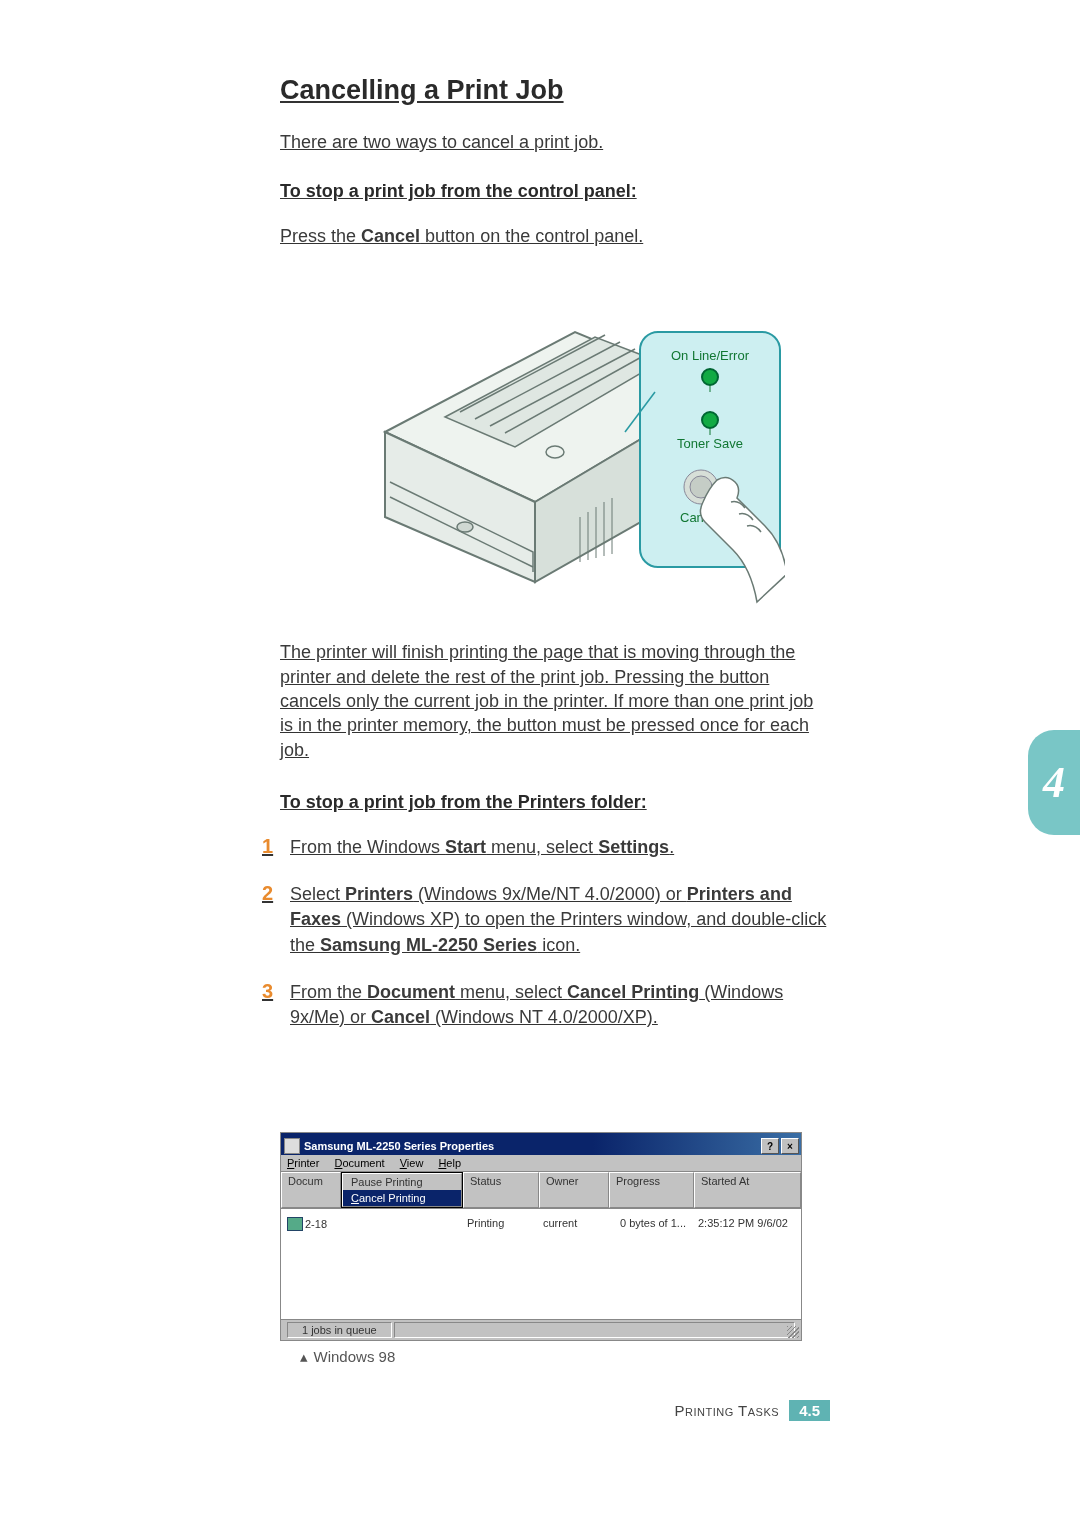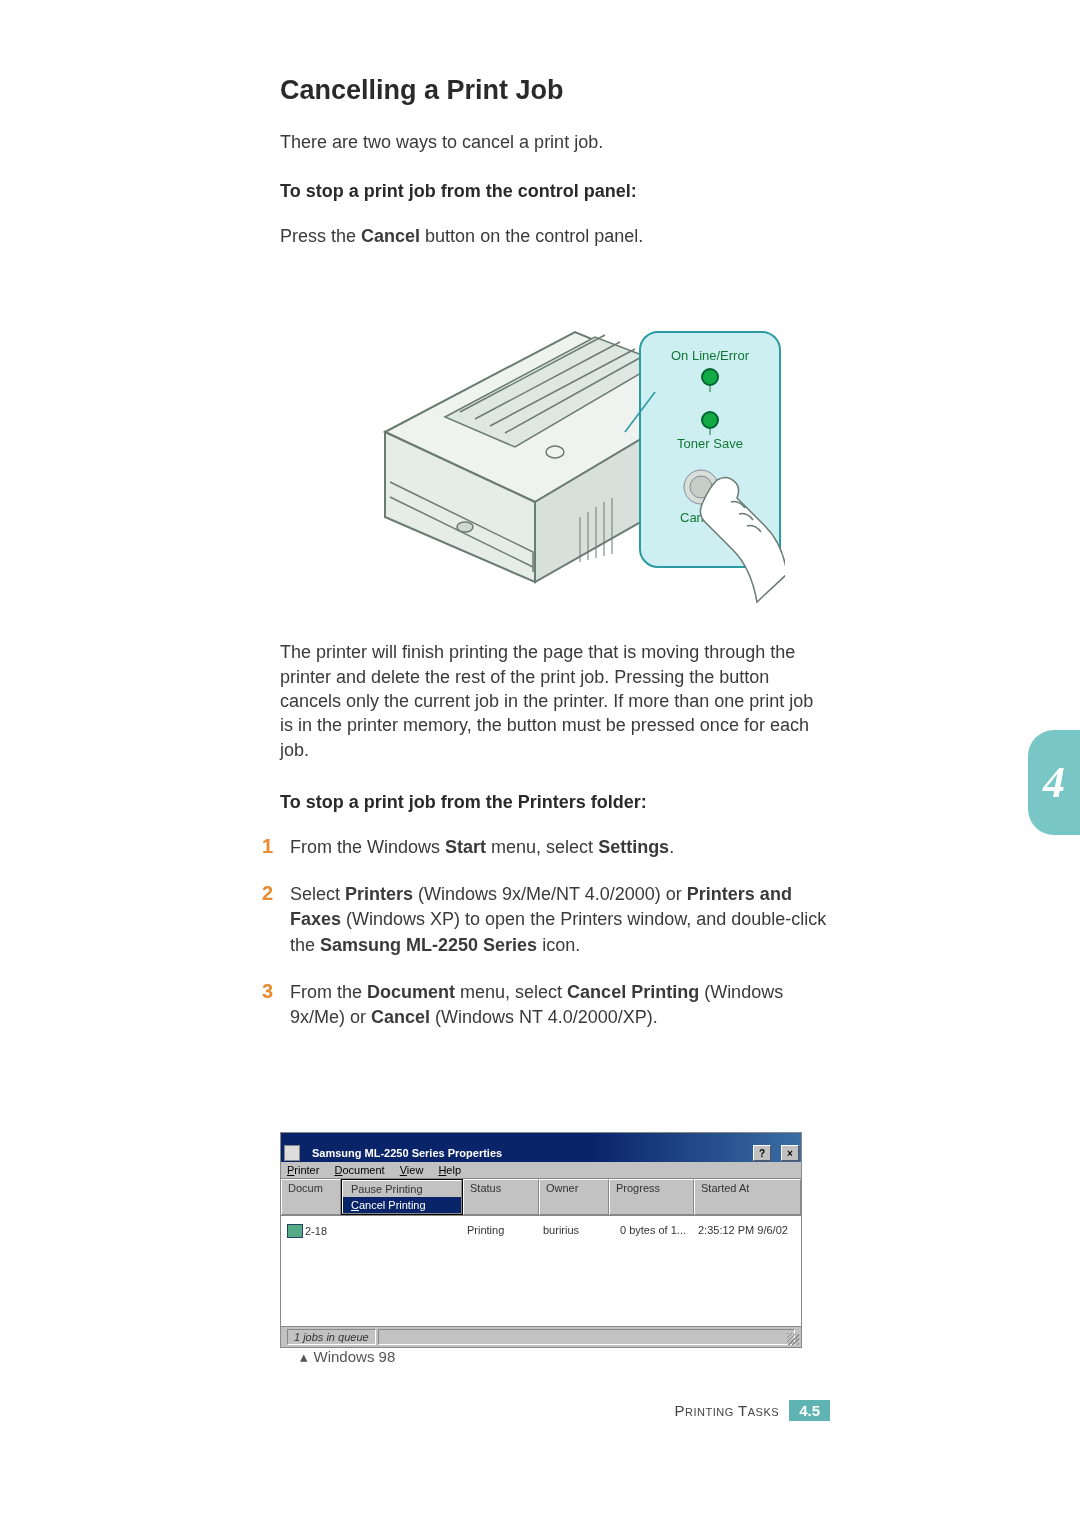--- a/index.html
+++ b/index.html
@@ -8,20 +8,21 @@
     height:1523px;
     font-family:Verdana, Geneva, sans-serif;
     color:#333;
     position:relative;
   }
   .content{
     position:absolute;
     left:280px;
     top:75px;
     width:550px;
+    text-decoration:underline;
   }
   h1{
     font-family:Verdana, Geneva, sans-serif;
     font-size:27px;
     font-weight:bold;
     color:#2a2a2a;
     margin:0 0 24px 0;
   }
   p.body{
     font-size:18px;
@@ -98,24 +99,23 @@
     font-size:12px;
     border:1px solid #888;
     background:#c2c2c2;
   }
   .win-title{
     background:linear-gradient(to right,#0a246a,#0a246a 60%,#3a6ea5);
     color:#fff;
     height:18px;
     display:flex;
     align-items:center;
-    padding:11px 2px 0 3px;
-    font-weight:bold;
-    font-size:11px;
-    gap:8px;
+    padding:4px 2px 0 3px;
+    font-weight:bold;
+    font-size:11px;
   }
   .win-title .t-icon{width:14px;height:14px;background:#ddd;border:1px solid #888;margin-right:4px;display:inline-block;}
   .win-title .spacer{flex:1;}
   .win-title .tbtn{
     width:16px;height:14px;
     background:#c0c0c0;
     border:1px solid #fff;
     border-right-color:#555;border-bottom-color:#555;
     margin-left:2px;
     display:flex;align-items:center;justify-content:center;
@@ -173,21 +173,21 @@
   .win-row .cell{padding:2px 6px;box-sizing:border-box;}
   .row-icon{width:60px;display:flex;align-items:center;padding-left:4px;}
   .row-icon .pic{width:14px;height:12px;background:#5a8;border:1px solid #246;margin-right:2px;display:inline-block;}
   .win-status{
     background:#c2c2c2;
     border-top:1px solid #888;
     padding:2px 6px;
     font-size:11px;
     display:flex;
   }
-  .win-status .sb{border:1px solid #888;border-top-color:#888;border-left-color:#888;border-right-color:#fff;border-bottom-color:#fff;padding:1px 6px;font-style:italic;}
+  .win-status .sb{border:1px solid #888;border-top-color:#888;border-left-color:#888;border-right-color:#fff;border-bottom-color:#fff;padding:1px 14px;}
   .win-status .grow{flex:1;margin-left:2px;}
   .resize{position:absolute;right:2px;bottom:2px;width:12px;height:12px;
     background:repeating-linear-gradient(135deg,#888 0 1px,transparent 1px 3px);}
   .caption{
     position:absolute;
     left:300px;
     top:1348px;
     font-size:15px;
     color:#555;
   }
@@ -339,21 +339,21 @@
     <div class="cell c-start">Started At</div>
   </div>
   <div class="win-body">
     <div class="win-row">
       <div class="cell row-icon c-doc">
           <span class="pic"></span>
           <span>2-18</span>
         </div>
       <div class="cell" style="width:120px;"></div>
       <div class="cell c-status">Printing</div>
-      <div class="cell c-owner">buririus</div>
+      <div class="cell c-owner">current</div>
       <div class="cell c-prog" style="text-align:right;">0 bytes of 1...</div>
       <div class="cell c-start">2:35:12 PM 9/6/02</div>
     </div>
   </div>
   <div class="win-status">
     <div class="sb">1 jobs in queue</div>
     <div class="sb grow"></div>
   </div>
   <div class="resize"></div>
 </div>

